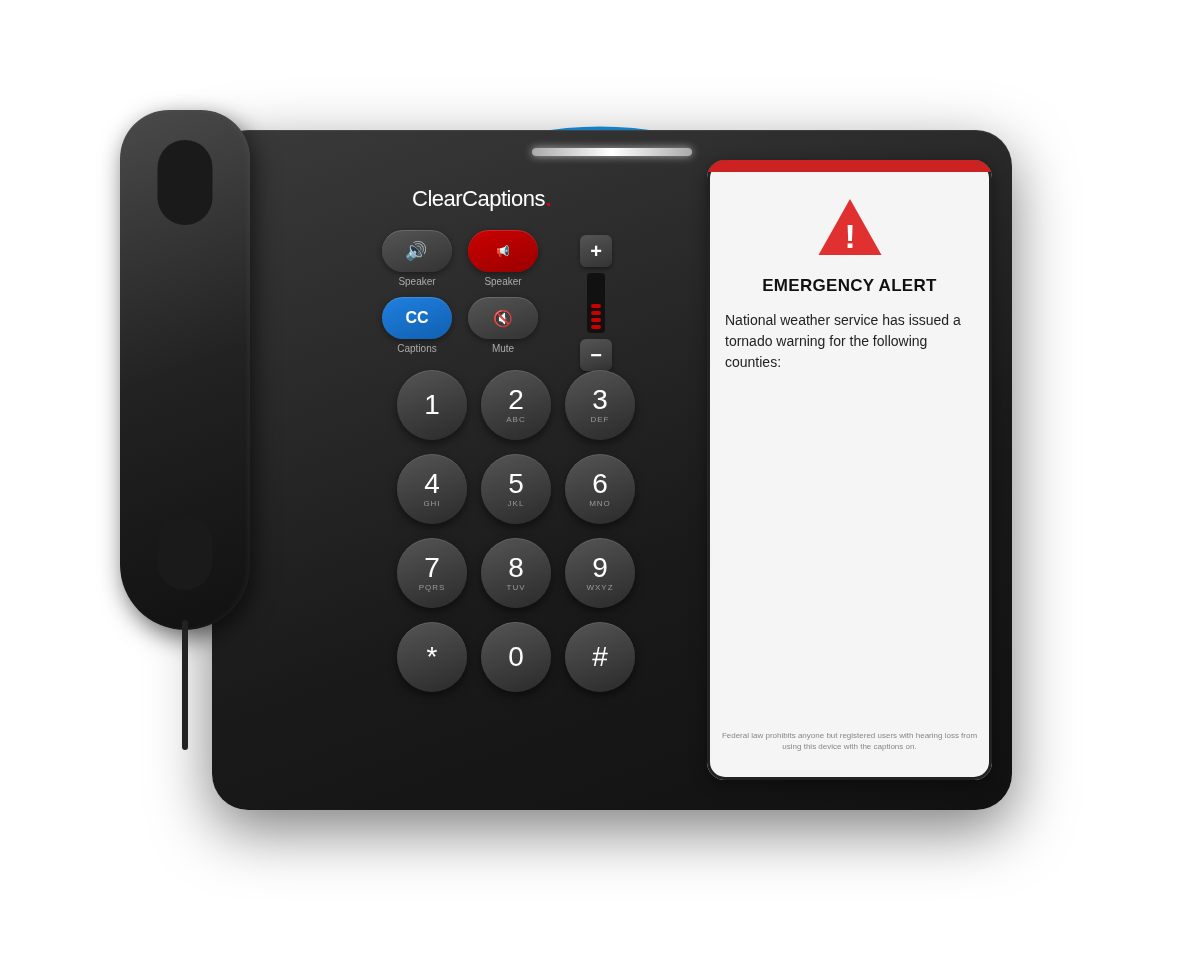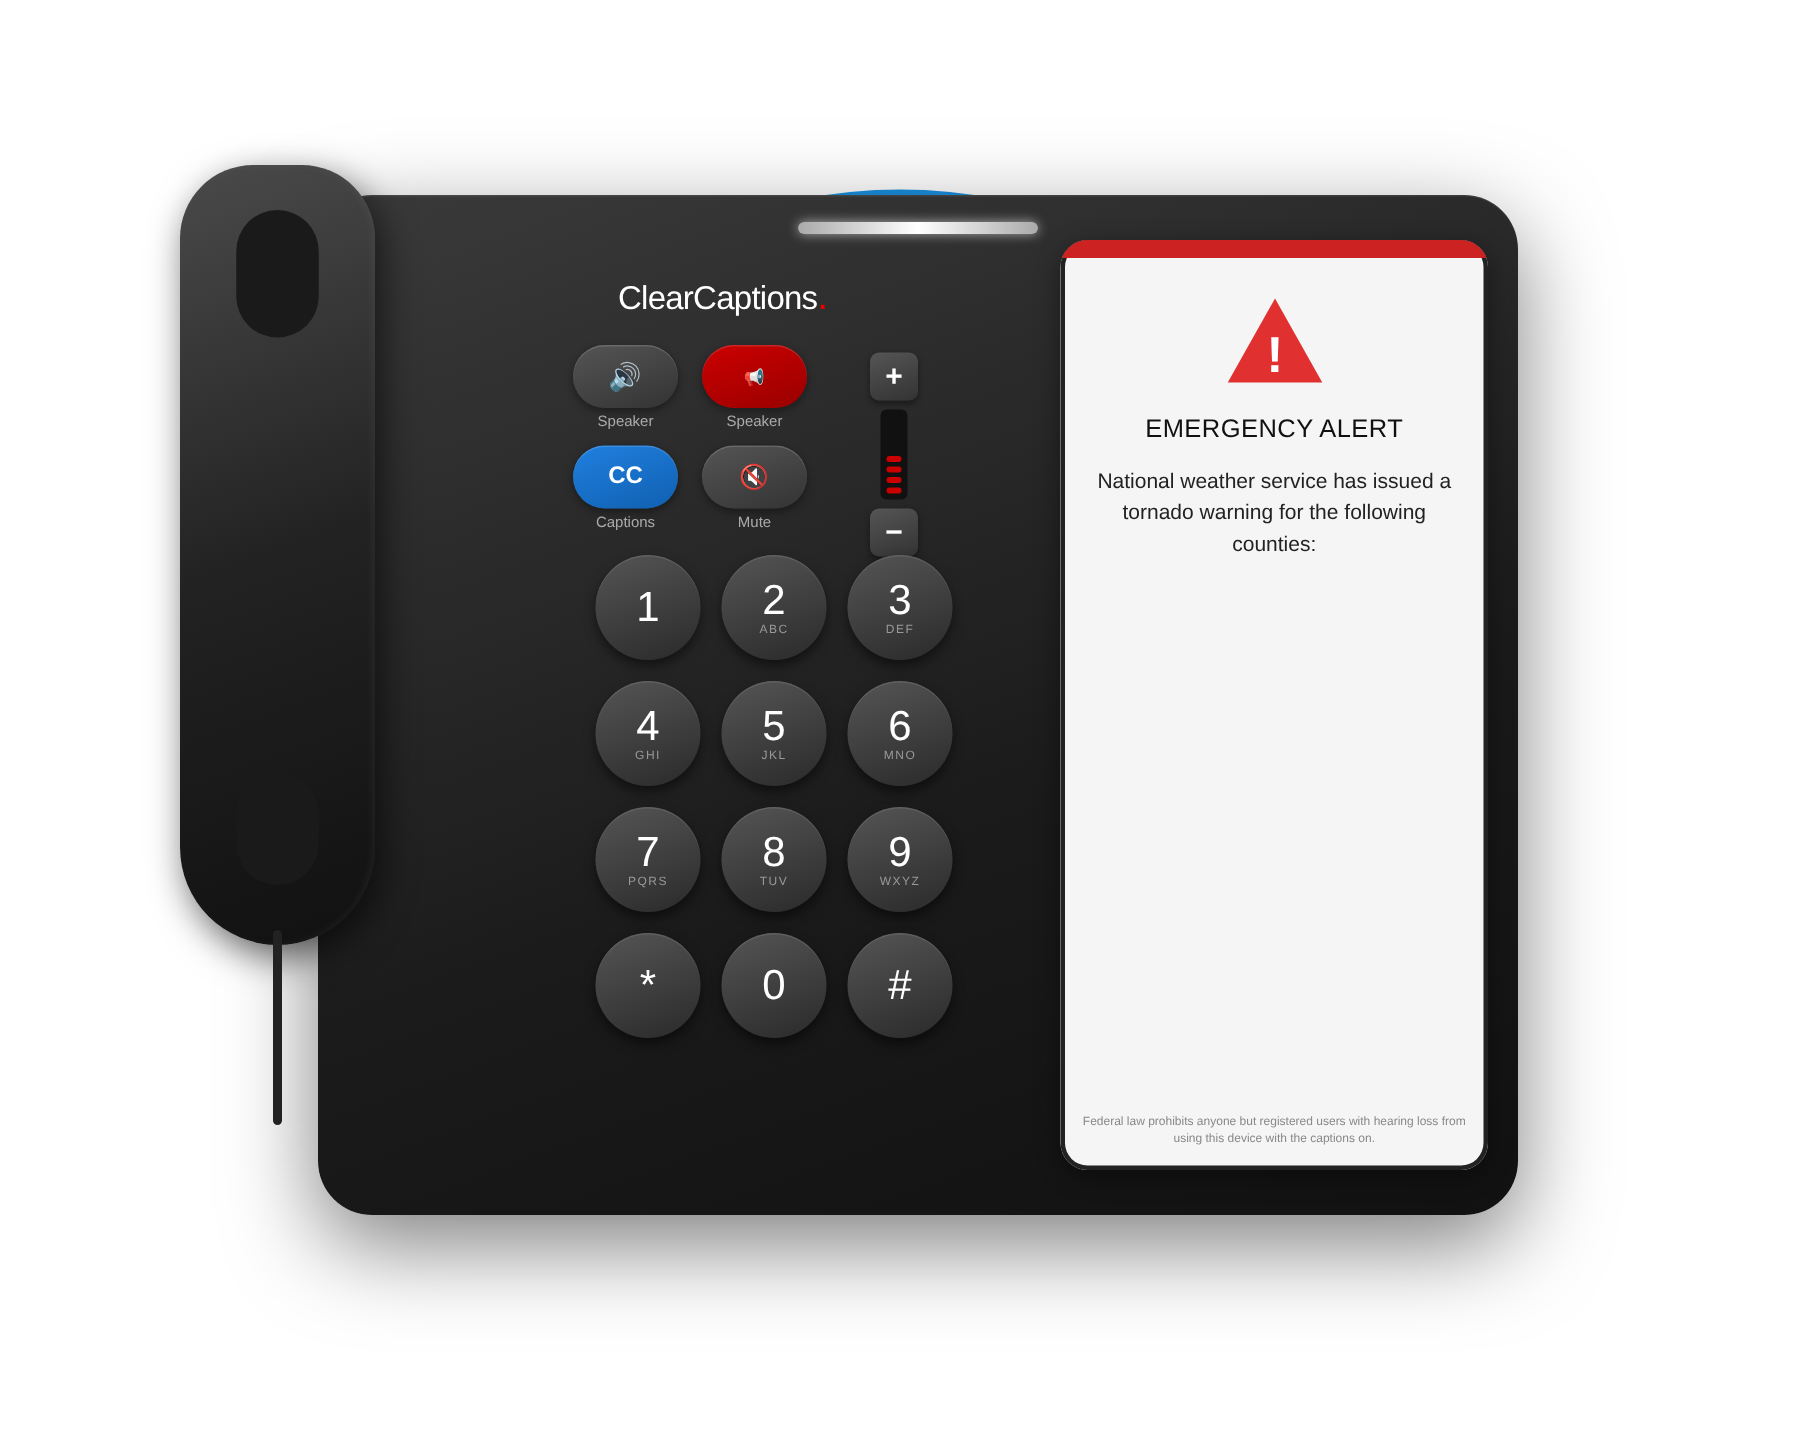--- a/index.html
+++ b/index.html
@@ -286,30 +286,29 @@
       padding: 20px 18px 12px;
       gap: 0;
     }
     .alert-icon {
       width: 70px;
       height: 70px;
       margin-bottom: 14px;
     }
     .alert-title {
       font-size: 17px;
-      font-weight: 400;
+      font-weight: 700;
       color: #111;
       text-align: center;
       margin-bottom: 14px;
       letter-spacing: 0.3px;
     }
     .alert-body {
       font-size: 14px;
       color: #222;
-      text-align: center;
       line-height: 1.5;
       margin-bottom: 18px;
     }
     .counties {
       font-size: 15px;
       font-weight: bold;
       color: #111;
       text-align: center;
       line-height: 1.8;
       margin-bottom: 20px;
@@ -339,21 +338,21 @@
       align-items: center;
       justify-content: center;
       color: #fff;
       font-size: 13px;
       font-weight: bold;
       letter-spacing: 1px;
       cursor: pointer;
       box-shadow: 0 3px 8px rgba(0,0,0,0.25);
     }
     .screen-footer {
-      padding: 8px 14px 16px;
+      padding: 8px 14px 28px;
       font-size: 8px;
       color: #888;
       text-align: center;
       line-height: 1.4;
       flex-shrink: 0;
     }
 
     
     .icon-speaker { font-size: 18px; }
     .icon-amplify {

